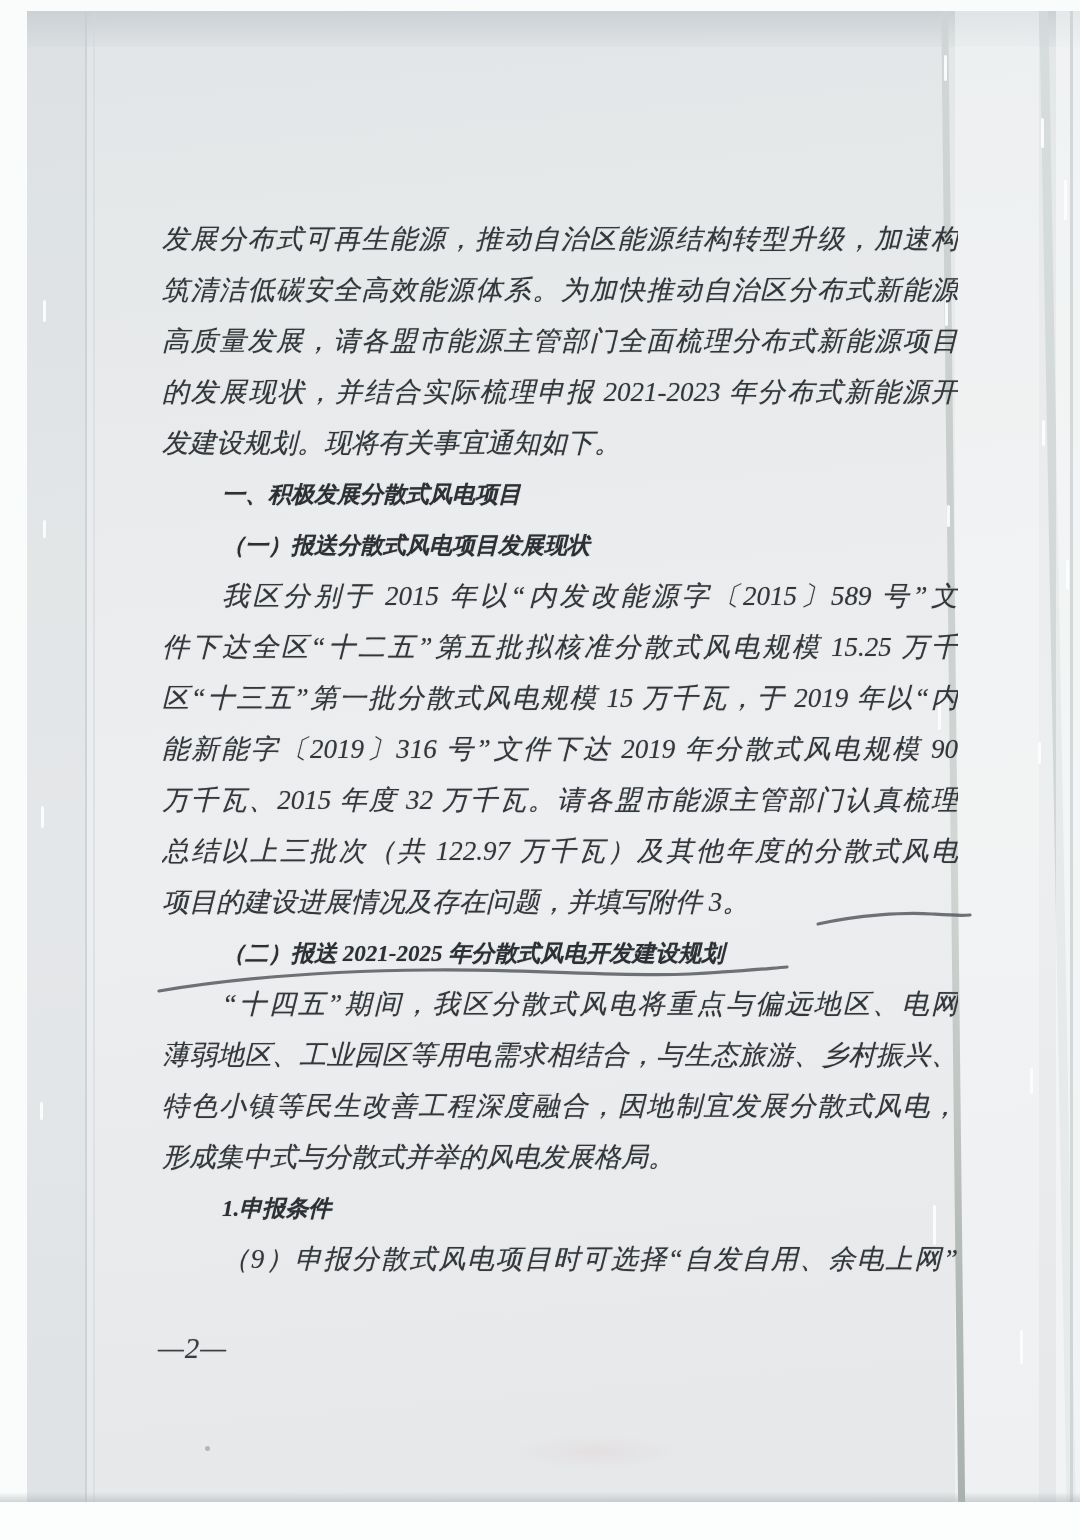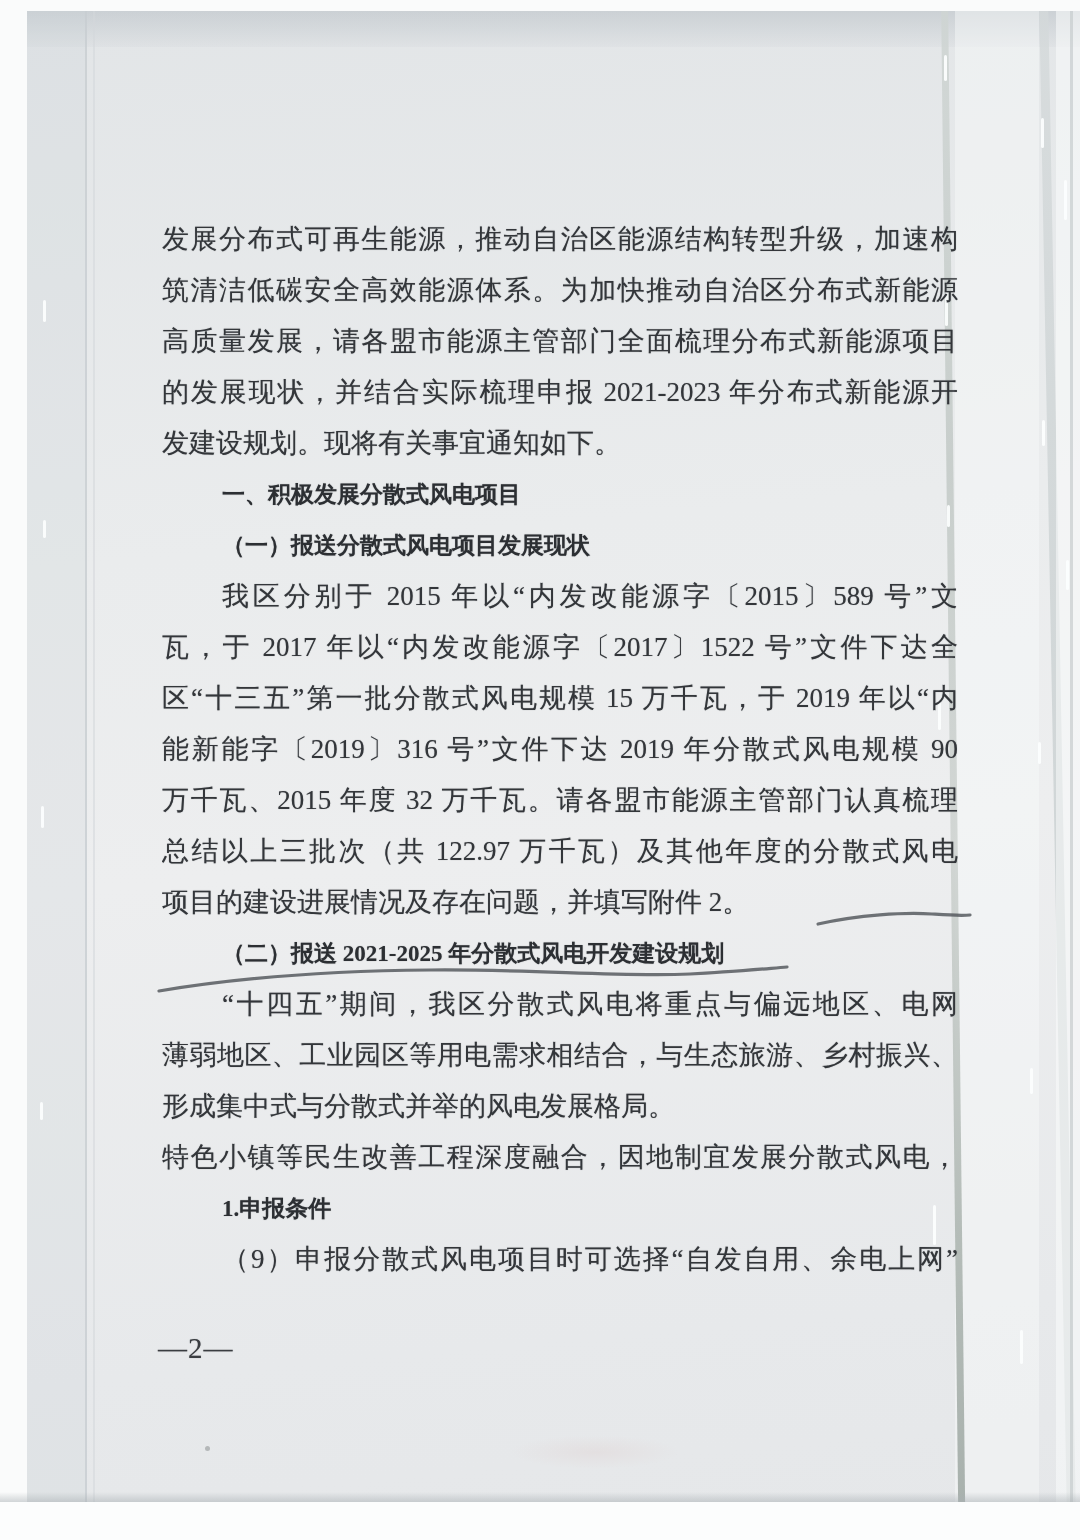--- a/index.html
+++ b/index.html
@@ -5,20 +5,21 @@
   html,body { margin:0; padding:0; }
   body { background:#e9ebec; }
 
   .page {
     position:relative;
     width:1080px;
     height:1540px;
     overflow:hidden;
     background:linear-gradient(175deg,#e2e5e7 0%,#eaeced 35%,#edeeef 55%,#e7e9eb 85%,#e5e7e9 100%);
     font-family:"Liberation Serif","DejaVu Serif",serif;
+    font-style:italic;
   }
 
   
   .abs { position:absolute; }
   .strip-left   { left:0; top:0; width:27px; height:100%; background:#fafbfb; }
   .strip-top    { left:0; top:0; width:100%; height:11px; background:#fafbfb; }
   .band-top     { left:27px; top:11px; width:1053px; height:36px;
                   background:linear-gradient(180deg,rgba(184,191,197,.55),rgba(184,191,197,.10)); }
   .left-shade   { left:27px; top:11px; width:60px; height:100%; background:rgba(205,210,214,.25); }
   .vline-a      { left:85px; top:0; width:2px; height:100%; background:#c7ccd0; opacity:.75; }
@@ -101,31 +102,31 @@
 
   <div class="textblock">
     <div class="ln j">发展分布式可再生能源，推动自治区能源结构转型升级，加速构</div>
     <div class="ln j">筑清洁低碳安全高效能源体系。为加快推动自治区分布式新能源</div>
     <div class="ln j">高质量发展，请各盟市能源主管部门全面梳理分布式新能源项目</div>
     <div class="ln j">的发展现状，并结合实际梳理申报 2021-2023 年分布式新能源开</div>
     <div class="ln">发建设规划。现将有关事宜通知如下。</div>
     <div class="ln head ind">一、积极发展分散式风电项目</div>
     <div class="ln head ind">（一）报送分散式风电项目发展现状</div>
     <div class="ln ind j">我区分别于 2015 年以“内发改能源字〔2015〕589 号”文</div>
-    <div class="ln j">瓦，于 2017 年以“内发改能源字〔2017〕1522 号”文件下达全</div>
+    <div class="ln j">件下达全区“十二五”第五批拟核准分散式风电规模 15.25 万千</div>
     <div class="ln j">区“十三五”第一批分散式风电规模 15 万千瓦，于 2019 年以“内</div>
     <div class="ln j">能新能字〔2019〕316 号”文件下达 2019 年分散式风电规模 90</div>
     <div class="ln j">万千瓦、2015 年度 32 万千瓦。请各盟市能源主管部门认真梳理</div>
     <div class="ln j">总结以上三批次（共 122.97 万千瓦）及其他年度的分散式风电</div>
-    <div class="ln">项目的建设进展情况及存在问题，并填写附件 2。</div>
+    <div class="ln">项目的建设进展情况及存在问题，并填写附件 3。</div>
     <div class="ln head ind">（二）报送 2021-2025 年分散式风电开发建设规划</div>
     <div class="ln ind j">“十四五”期间，我区分散式风电将重点与偏远地区、电网</div>
     <div class="ln j">薄弱地区、工业园区等用电需求相结合，与生态旅游、乡村振兴、</div>
+    <div class="ln j">特色小镇等民生改善工程深度融合，因地制宜发展分散式风电，</div>
     <div class="ln">形成集中式与分散式并举的风电发展格局。</div>
-    <div class="ln j">特色小镇等民生改善工程深度融合，因地制宜发展分散式风电，</div>
     <div class="ln head ind">1.申报条件</div>
     <div class="ln ind j">（9）申报分散式风电项目时可选择“自发自用、余电上网”</div>
   </div>
 
   <svg class="annotation-svg" width="1080" height="1540" viewBox="0 0 1080 1540">
     <path d="M 818,924 C 858,915 905,912 932,914 C 947,915 960,916 970,915" stroke="#4d5156" stroke-width="3.2" fill="none" stroke-linecap="round" opacity="0.8"></path>
     <path d="M 159,991 C 230,979 320,971 430,970 C 540,969 610,977 690,974 C 730,972 762,969 787,967" stroke="#4d5156" stroke-width="3.2" fill="none" stroke-linecap="round" opacity="0.8"></path>
   </svg>
 
   <div class="pagenum">—2—</div>

